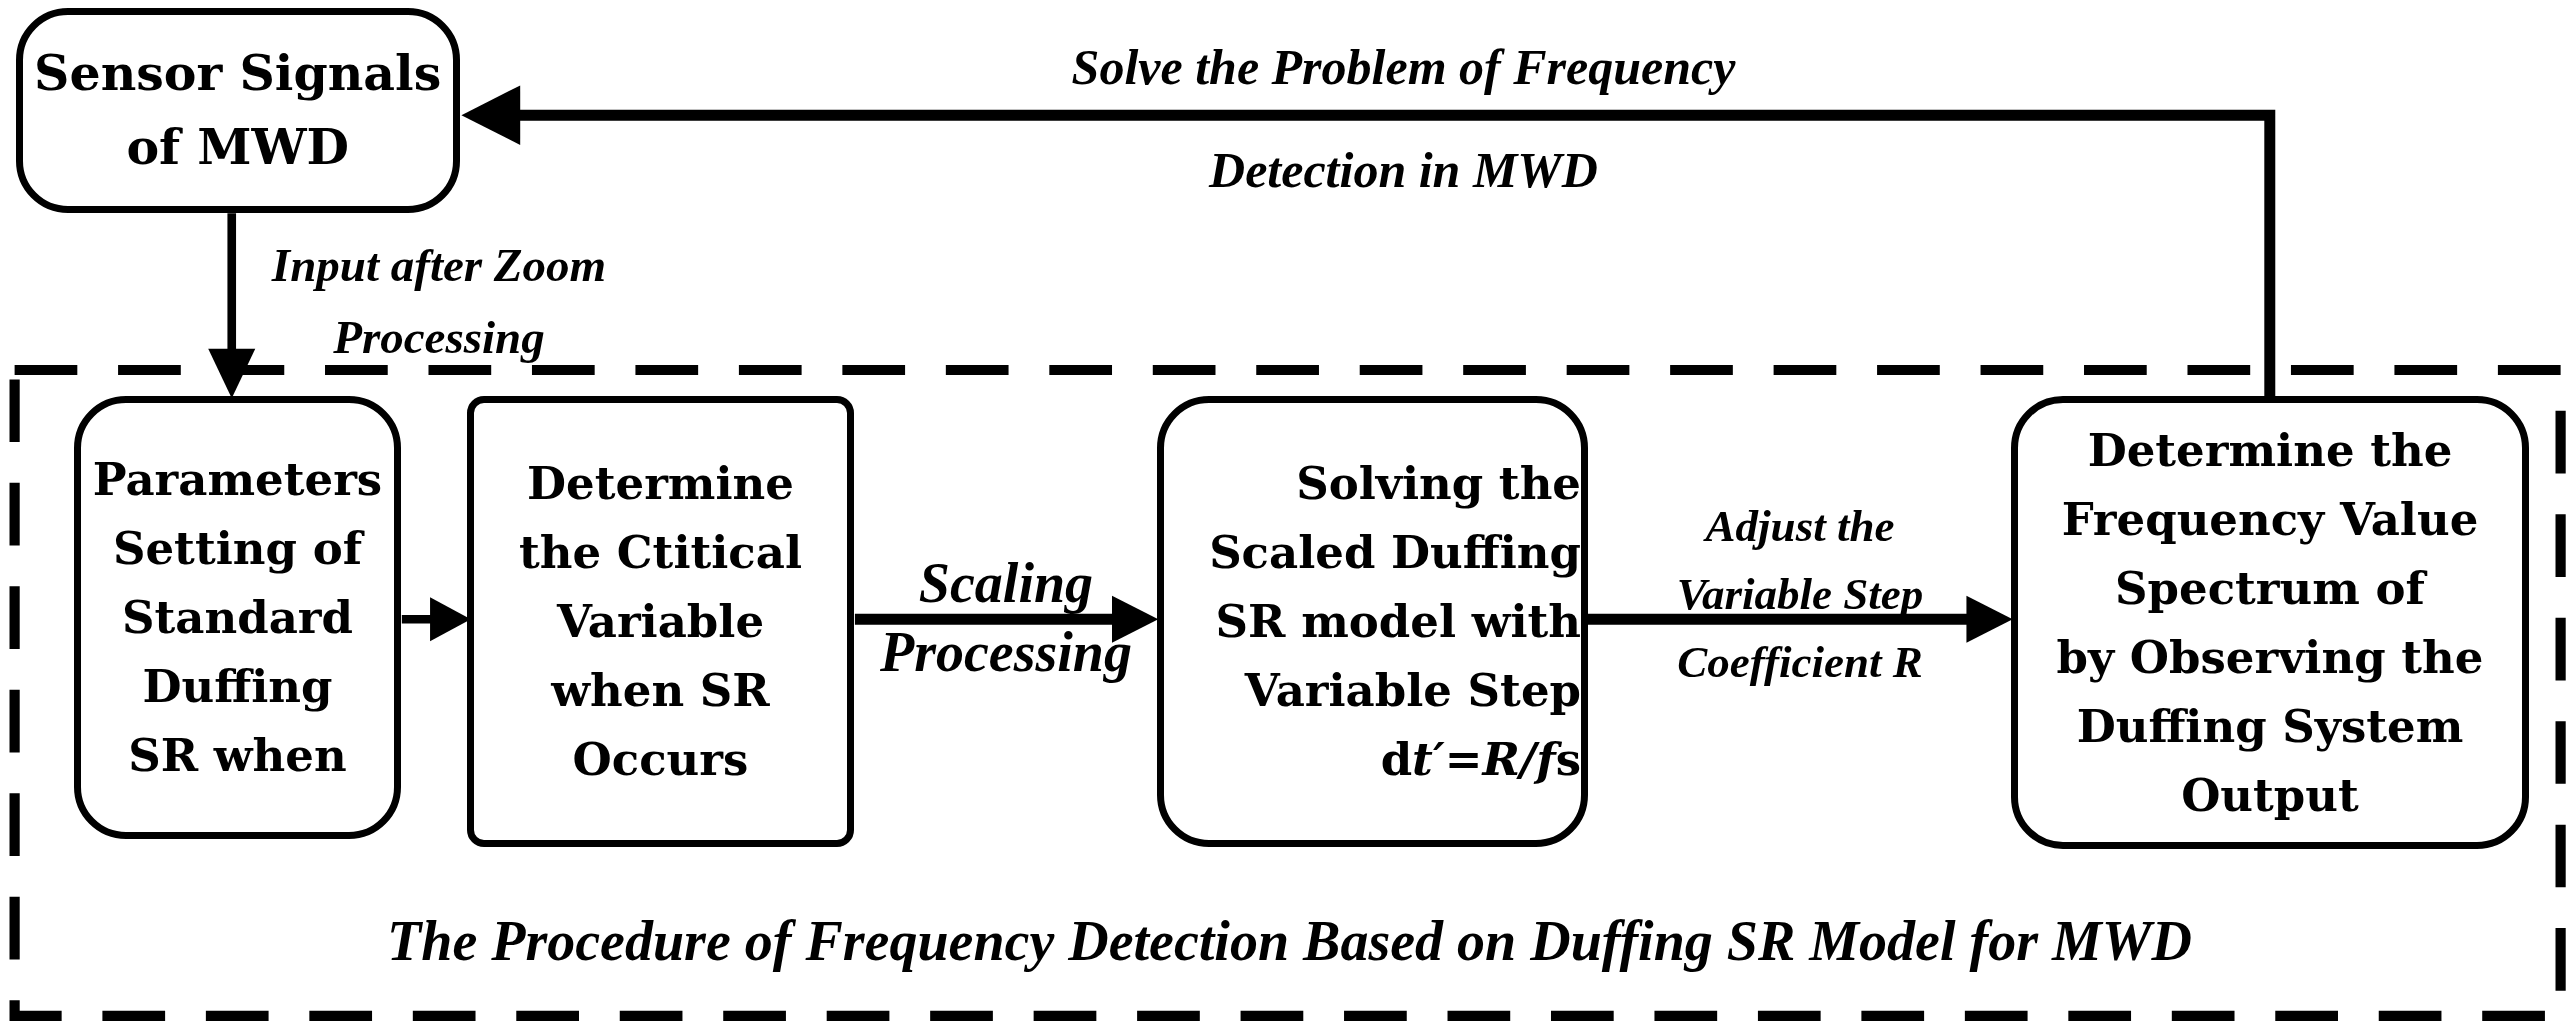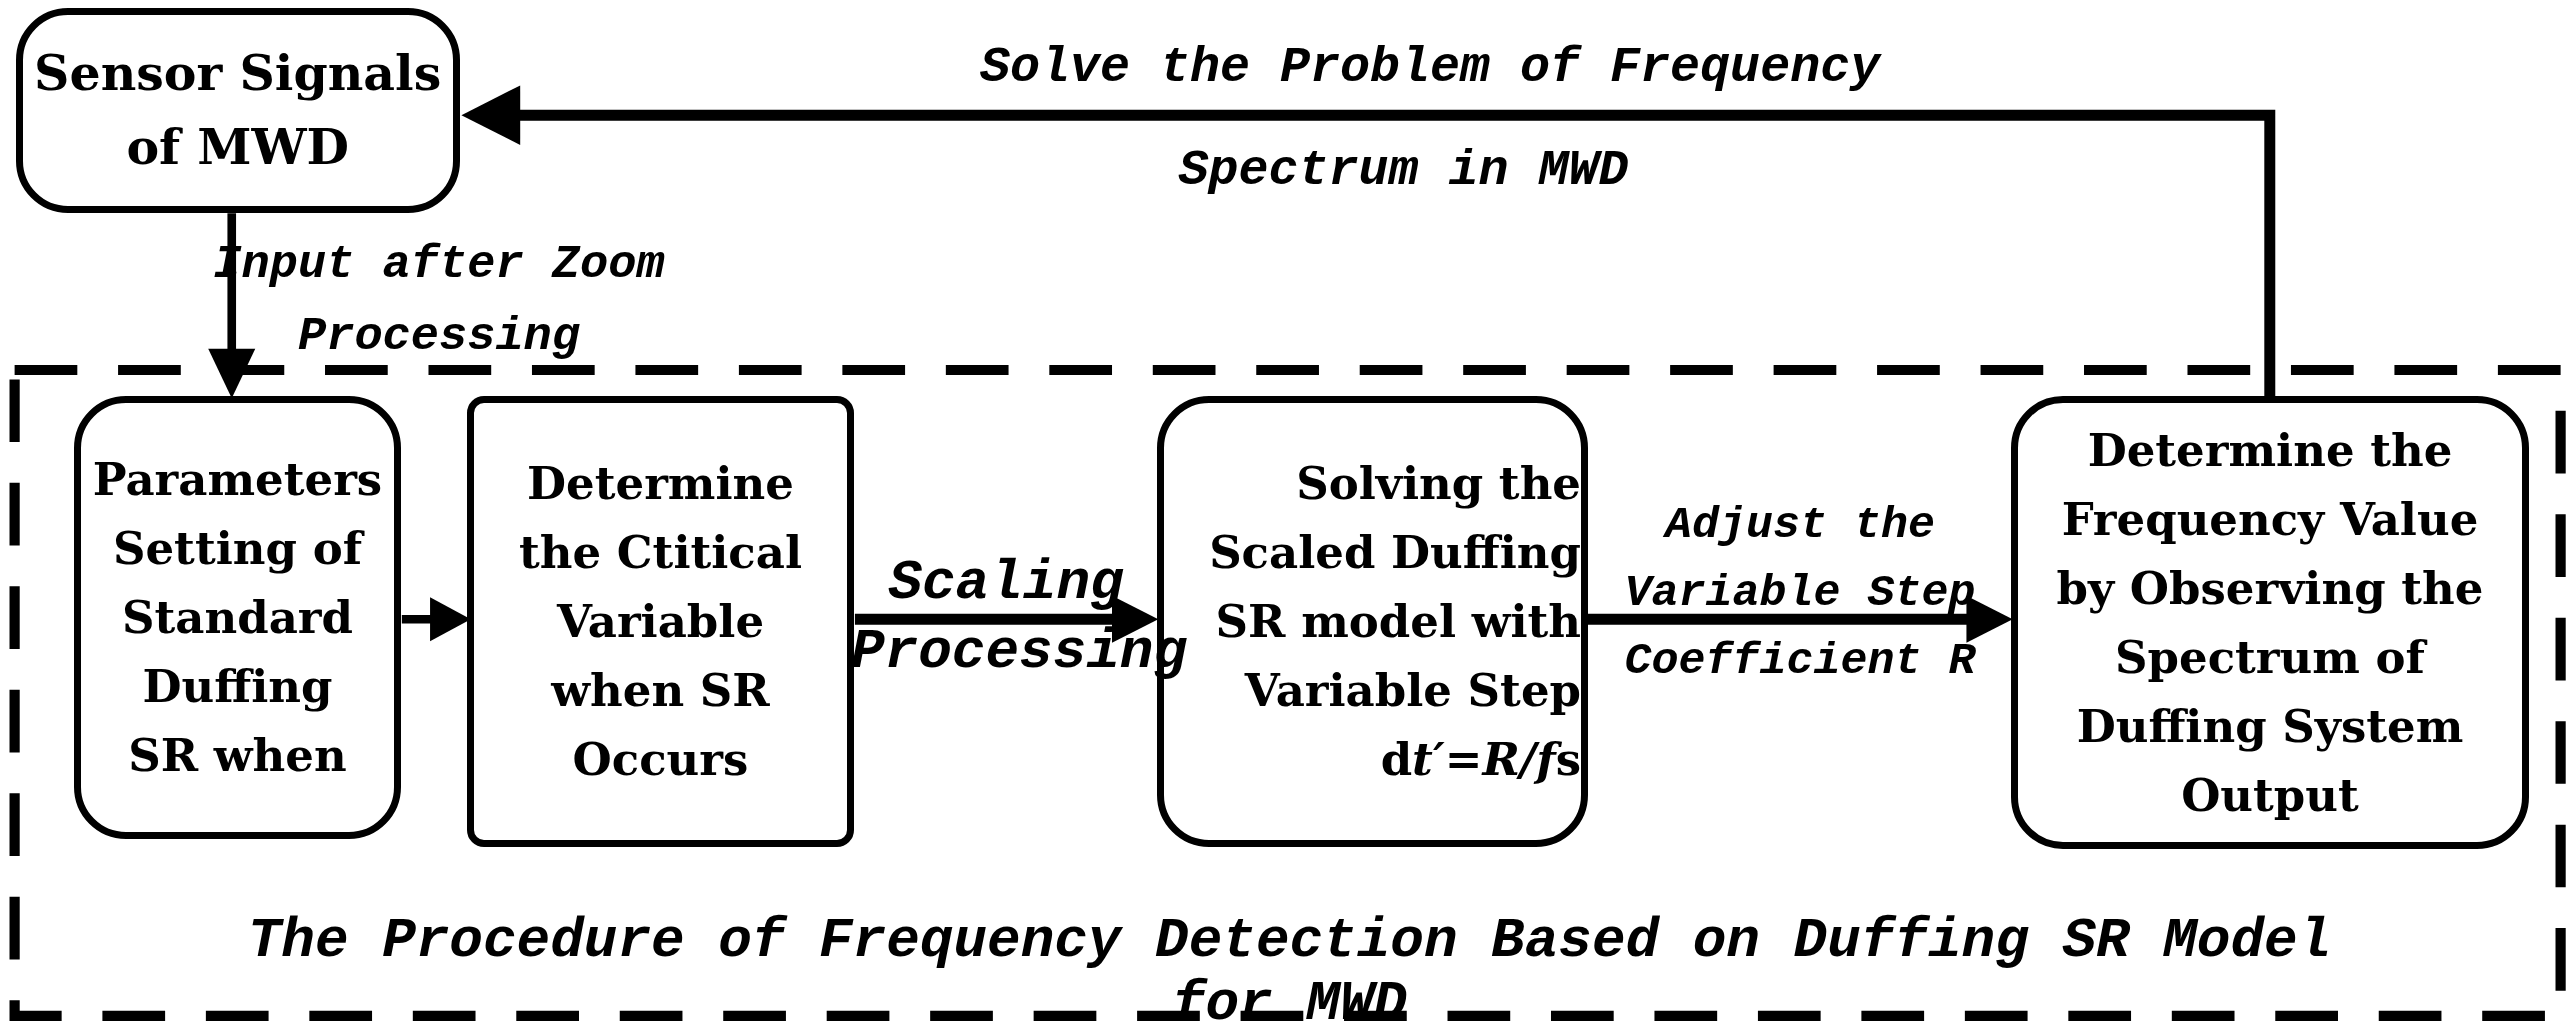--- a/index.html
+++ b/index.html
@@ -32,21 +32,21 @@
     font-size:45px;
     line-height:69px;
     white-space:nowrap;
   }
   .sensor .ln{font-size:49px;line-height:74px;}
   .it{font-style:italic;}
 
   
   .flabel{
     position:absolute;
-    font-family:Liberation Mono, monospace;
+    font-family:Liberation Serif, serif;
     font-style:italic;
     font-weight:bold;
     text-align:center;
     color:#000;
   }
   .flabel .ln{white-space:nowrap;}
   .lbl-feedback{left:980px;top:15.7px;width:847px;font-size:50px;line-height:103px;}
   .lbl-input{left:180px;top:229px;width:518px;font-size:47px;line-height:72px;}
   .lbl-scaling{left:851px;top:549px;width:310px;font-size:56px;line-height:69px;}
   .lbl-adjust{left:1600px;top:492px;width:400px;font-size:45px;line-height:68px;}
@@ -102,29 +102,29 @@
     <div class="ln">Solving the</div>
     <div class="ln">Scaled Duffing</div>
     <div class="ln">SR model with</div>
     <div class="ln">Variable Step</div>
     <div class="ln"><span>d</span><span class="it">t′=R/f</span><span>s</span></div>
   </div>
 
   <div class="node" style="left:2011px;top:396px;width:518px;height:453px;">
     <div class="ln">Determine the</div>
     <div class="ln">Frequency Value</div>
+    <div class="ln">Spectrum of</div>
     <div class="ln">by Observing the</div>
-    <div class="ln">Spectrum of</div>
     <div class="ln">Duffing System</div>
     <div class="ln">Output</div>
   </div>
 
   <div class="flabel lbl-feedback">
     <div class="ln">Solve the Problem of Frequency</div>
-    <div class="ln">Spectrum in MWD</div>
+    <div class="ln">Detection in MWD</div>
   </div>
 
   <div class="flabel lbl-input">
     <div class="ln">Input after Zoom</div>
     <div class="ln">Processing</div>
   </div>
 
   <div class="flabel lbl-scaling">
     <div class="ln">Scaling</div>
     <div class="ln">Processing</div>

